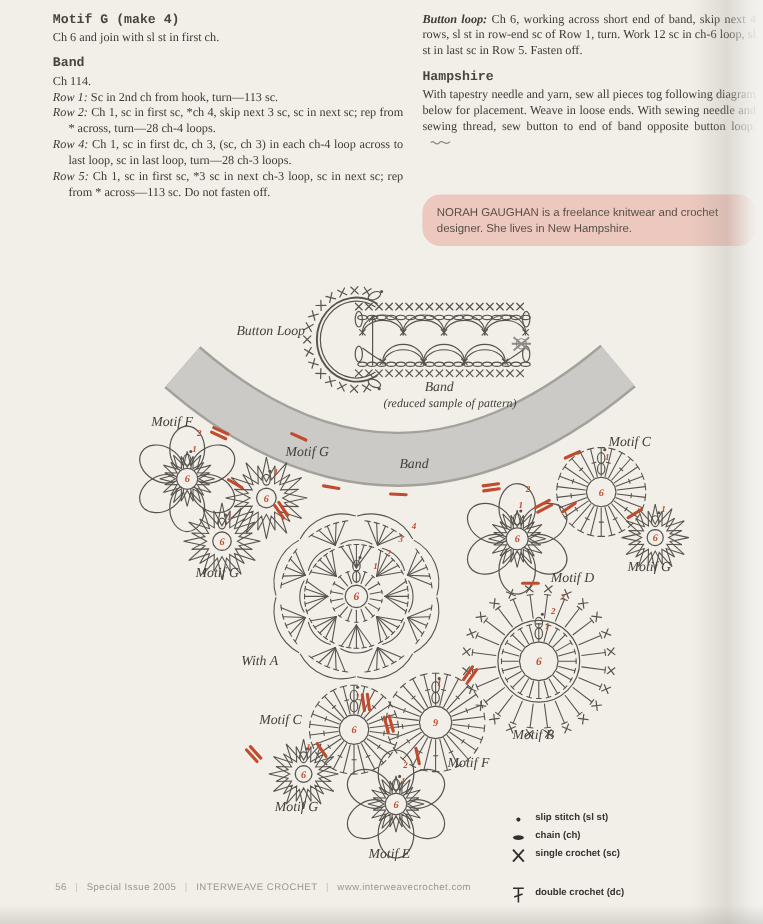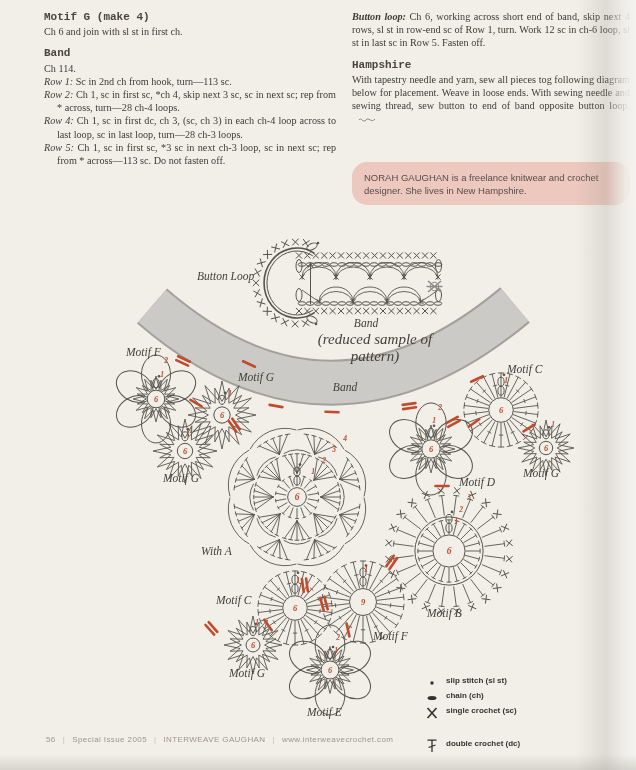--- a/index.html
+++ b/index.html
@@ -14,21 +14,21 @@
   p.hang{padding-left:13px;text-indent:-13px}
   .rl{font-style:italic}
   .bl{font-weight:bold;font-style:italic}
   .author{position:absolute;left:352px;top:162px;width:278px;box-sizing:border-box;background:#ecc8be;
           border-radius:15px;padding:9px 12px 8px;font-family:"Liberation Sans",sans-serif;
           font-size:9.5px;line-height:13px;color:#564f48}
   #dg{position:absolute;left:0;top:0}
   #mlabels{position:absolute;inset:0;pointer-events:none}
   .ml{position:absolute;font:italic 11.5px "Liberation Serif",serif;color:#43403a;white-space:nowrap}
   .ml.ctr{text-align:center;white-space:normal}
-  .ml.sub{font-size:15px}
+  .ml.sub{font-size:10px}
   .legend{position:absolute;left:424px;top:676px}
   .li{display:flex;align-items:flex-start;margin-bottom:1px}
   .li svg{width:16px;height:14px;flex:0 0 16px;margin-right:6px}
   .li span{font-family:"Liberation Sans",sans-serif;font-size:8px;font-weight:bold;color:#36332e}
   .li.dc{margin-top:19px}
   .footer{position:absolute;left:46px;top:735px;font-family:"Liberation Sans",sans-serif;
           font-size:8px;color:#9b968f;letter-spacing:.4px}
   .footer .sep{margin:0 7px;color:#c3bfb8}
   .shR{position:absolute;top:0;right:0;width:60px;height:100%;pointer-events:none;
        background:linear-gradient(to right,rgba(160,156,148,0) 0%,rgba(150,146,138,.22) 50%,rgba(240,238,234,.85) 82%,#f4f3f0 100%)}
@@ -1013,18 +1013,18 @@
     </div>
     <div class="li dc">
       <svg viewBox="0 0 16 14">
           <path d="M8 1.2 L8 13 M3.5 1.2 L12.5 1.2 M4.5 8.5 L11.5 6" stroke="#33302b" stroke-width="1.3" fill="none"></path>
         </svg>
       <span>double crochet (dc)</span>
     </div>
   </div>
 
   <div class="footer">
-    <span>56</span><span class="sep">|</span><span>Special Issue 2005</span><span class="sep">|</span><span>INTERWEAVE GAUGHAN</span><span class="sep">|</span><span>www.interweavecrochet.com</span>
+    <span>56</span><span class="sep">|</span><span>Special Issue 2005</span><span class="sep">|</span><span>INTERWEAVE CROCHET</span><span class="sep">|</span><span>www.interweavecrochet.com</span>
   </div>
 
   <div class="shR"></div>
   <div class="shB"></div>
 </div>
 
 </body></html>

